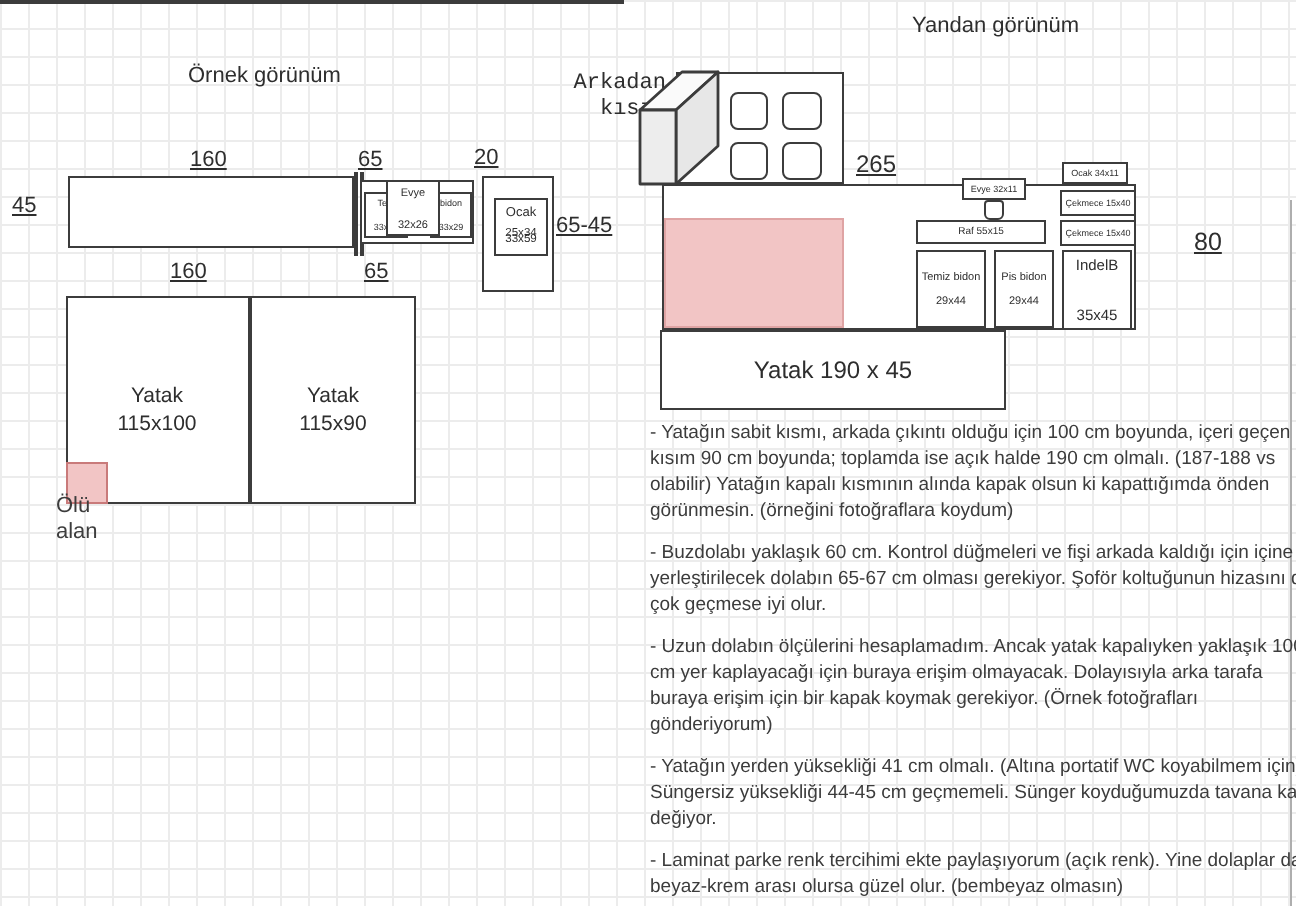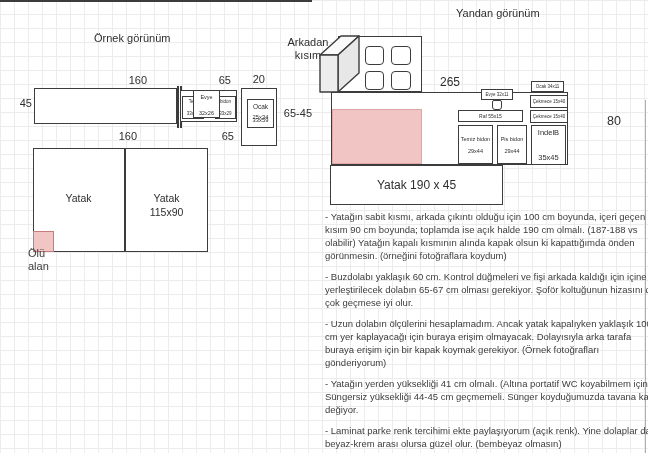--- a/index.html
+++ b/index.html
@@ -7,21 +7,21 @@
        font-family:"Liberation Sans",sans-serif;color:#333;}
   #canvas{position:relative;width:648px;height:453px;
     background-image:
       linear-gradient(to right,#ececec 1px,transparent 1px),
       linear-gradient(to bottom,#ececec 1px,transparent 1px);
     background-size:14px 14px;}
   .abs{position:absolute;}
   .box{position:absolute;border:1.5px solid #3c3c3c;background:#fff;box-sizing:border-box;}
   .thin{border-width:1px;}
   .lbl{position:absolute;color:#2e2e2e;white-space:nowrap;}
-  .dim{font-size:11px;text-align:right;white-space:nowrap;}
+  .dim{font-size:11px;text-align:left;white-space:nowrap;text-decoration:underline;}
   .ctr{display:flex;flex-direction:column;align-items:center;justify-content:center;text-align:right;}
   .line{position:absolute;background:#3c3c3c;}
   .tinybox{position:absolute;border:1px solid #3c3c3c;background:#fff;box-sizing:border-box;
            display:flex;flex-direction:column;align-items:center;text-align:center;color:#2e2e2e;}
   .pink{background:#f2c5c5;}
   p.note{margin:0 0 8px 0;}
 </style>
 </head>
 <body>
 
@@ -63,32 +63,33 @@
     <span style="font-size:5.8px;color:#2e2e2e;margin-top:-3px;">33x59</span>
   </div>
   <div class="lbl dim" style="left:278px;top:107px;width:34px;">65-45</div>
 
   <div class="lbl dim" style="left:85px;top:130px;width:52px;">160</div>
   <div class="lbl dim" style="left:182px;top:130px;width:52px;">65</div>
   <div class="box" style="left:33px;top:148px;width:175px;height:104px;"></div>
   <div class="line" style="left:124px;top:148px;width:1.5px;height:104px;"></div>
   <div class="lbl" style="left:33px;top:191px;width:91px;text-align:center;font-size:10.5px;line-height:14px;">
     <div>Yatak</div>
+    <div>115x100</div>
   </div>
   <div class="lbl" style="left:125px;top:191px;width:83px;text-align:center;font-size:10.5px;line-height:14px;">
     <div>Yatak</div>
     <div>115x90</div>
   </div>
   <div class="abs pink" style="left:33px;top:231px;width:21px;height:21px;border:1.5px solid #c97a7a;box-sizing:border-box;"></div>
   <div class="lbl" style="left:28px;top:247px;font-size:11px;line-height:13px;color:#3d3d3d;">
     <div>Ölü</div>
     <div>alan</div>
   </div>
 
-  <div class="lbl" style="left:283px;top:36px;width:50px;text-align:center;font-size:11px;line-height:13px;">
+  <div class="lbl" style="left:283px;top:36px;width:50px;text-align:right;font-size:11px;line-height:13px;font-family:Liberation Mono, monospace;">
     <div>Arkadan</div>
     <div>kısım</div>
   </div>
 
   <div class="box" style="left:338px;top:36px;width:84px;height:56px;z-index:1;">
     <div class="abs" style="left:26px;top:9px;width:19px;height:19px;border:1.5px solid #3c3c3c;border-radius:4px;box-sizing:border-box;"></div>
     <div class="abs" style="left:52px;top:9px;width:20px;height:19px;border:1.5px solid #3c3c3c;border-radius:4px;box-sizing:border-box;"></div>
     <div class="abs" style="left:26px;top:34px;width:19px;height:19px;border:1.5px solid #3c3c3c;border-radius:4px;box-sizing:border-box;"></div>
     <div class="abs" style="left:52px;top:34px;width:20px;height:19px;border:1.5px solid #3c3c3c;border-radius:4px;box-sizing:border-box;"></div>
   </div>

